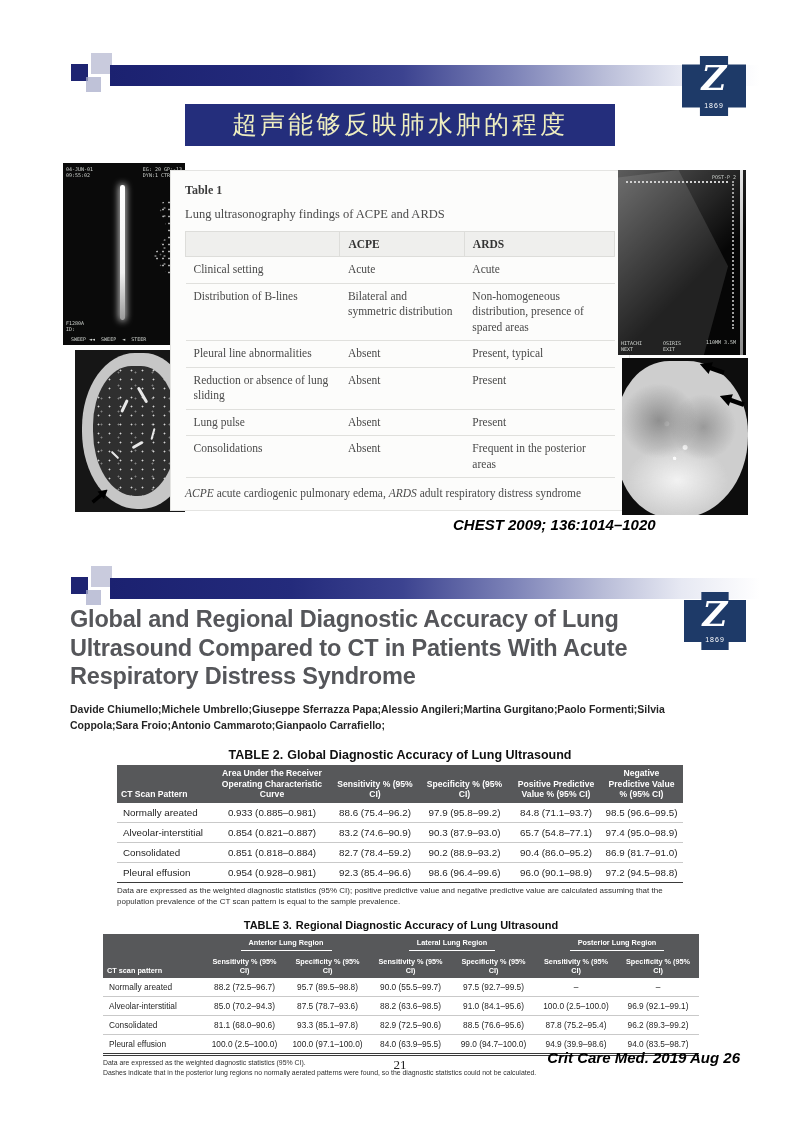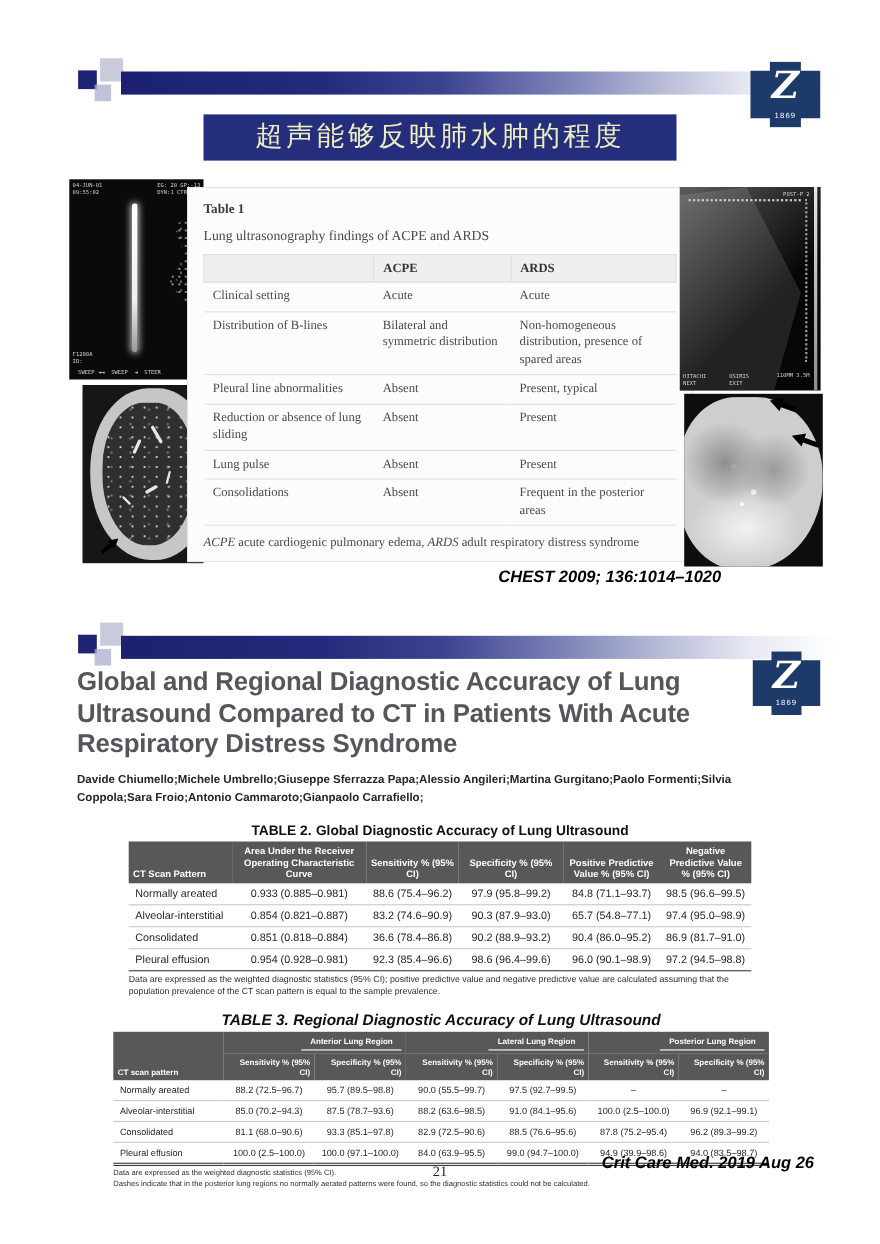--- a/index.html
+++ b/index.html
@@ -98,21 +98,21 @@
   .tbl-cap{font-size:12.5px;font-weight:bold;color:#101010;margin-bottom:3px;text-align:center;}
   .tbl-cap .lab{margin-right:4px;}
   table.jt{width:100%;border-collapse:collapse;}
   table.jt th{background:#57585a;color:#fff;font-weight:bold;vertical-align:bottom;padding:3px 4px;line-height:1.25;}
   table.jt td{border-bottom:1px solid #c9c9c9;color:#1e1e1e;padding:4px 3px;text-align:center;white-space:nowrap;}
   table.jt td:first-child{text-align:left;padding-left:6px;}
   .t2 th{font-size:8.6px;text-align:center;}
   .t2 th:first-child{text-align:left;}
   .t2 td{font-size:9.8px;}
   .t2 tr:last-child td{border-bottom:1.5px solid #3a3a3a;}
-  .t3 th{font-size:7.3px;text-align:right;}
+  .t3 th{font-size:7.3px;text-align:center;}
   .t3 th.rowhead{text-align:left;font-size:7.3px;}
   .t3 .grp span{display:inline-block;padding:1px 8px 3px;border-bottom:1px solid #fff;}
   .t3 td{font-size:8.3px;padding:2.5px 2px;}
   .t3 tr:last-child td{border-bottom:3px double #3a3a3a;}
   .fn{font-size:8px;color:#2e2e2e;line-height:1.3;margin-top:3px;}
   .fn3{font-size:6.9px;color:#2e2e2e;line-height:1.35;margin-top:2px;}
 
   .pageno{position:absolute;left:385px;top:1057px;width:30px;text-align:center;
     font-family:"Liberation Serif",serif;font-size:13px;color:#222;}
 </style>
@@ -293,40 +293,40 @@
           <td>Alveolar-interstitial</td>
           <td>0.854 (0.821–0.887)</td>
           <td>83.2 (74.6–90.9)</td>
           <td>90.3 (87.9–93.0)</td>
           <td>65.7 (54.8–77.1)</td>
           <td>97.4 (95.0–98.9)</td>
         </tr>
         <tr>
           <td>Consolidated</td>
           <td>0.851 (0.818–0.884)</td>
-          <td>36.6 (78.4–86.8)</td>
+          <td>82.7 (78.4–59.2)</td>
           <td>90.2 (88.9–93.2)</td>
           <td>90.4 (86.0–95.2)</td>
           <td>86.9 (81.7–91.0)</td>
         </tr>
         <tr>
           <td>Pleural effusion</td>
           <td>0.954 (0.928–0.981)</td>
           <td>92.3 (85.4–96.6)</td>
           <td>98.6 (96.4–99.6)</td>
           <td>96.0 (90.1–98.9)</td>
           <td>97.2 (94.5–98.8)</td>
         </tr>
       </tbody>
     </table>
     <div class="fn">Data are expressed as the weighted diagnostic statistics (95% CI); positive predictive value and negative predictive value are calculated assuming that the population prevalence of the CT scan pattern is equal to the sample prevalence.</div>
   </div>
 
   <div class="tblwrap" style="left:103px;top:919px;width:596px;">
-    <div class="tbl-cap" style="font-size:14px;font-style:italic;">
+    <div class="tbl-cap" style="font-size:11px;">
       <span class="lab">TABLE 3.</span><span>Regional Diagnostic Accuracy of Lung Ultrasound</span>
     </div>
     <table class="jt t3">
       <colgroup>
           <col style="width:100px">
           <col style="width:83px">
           <col style="width:83px">
           <col style="width:83px">
           <col style="width:83px">
           <col style="width:82px">

